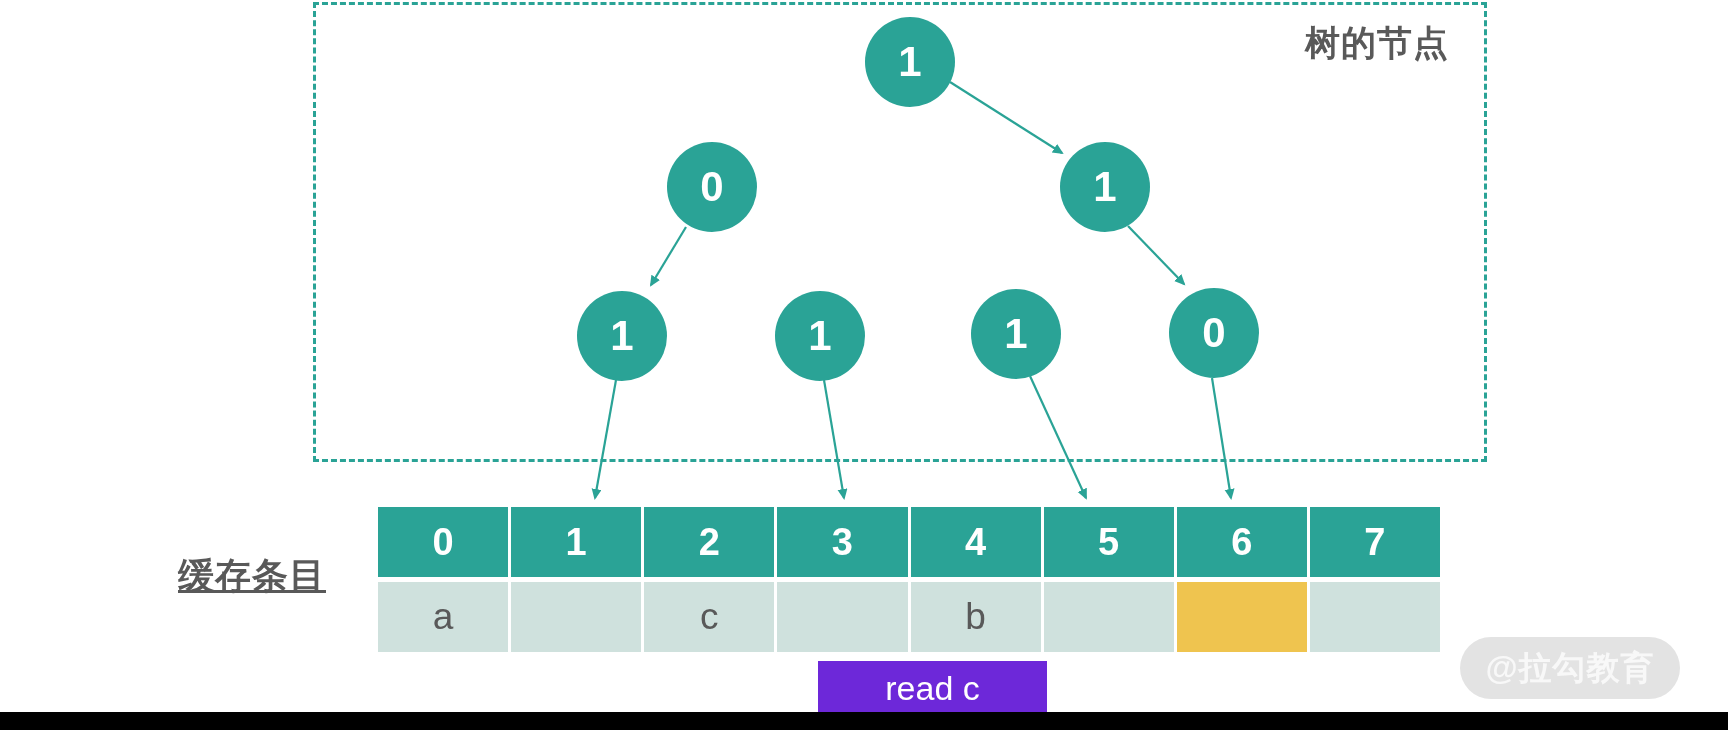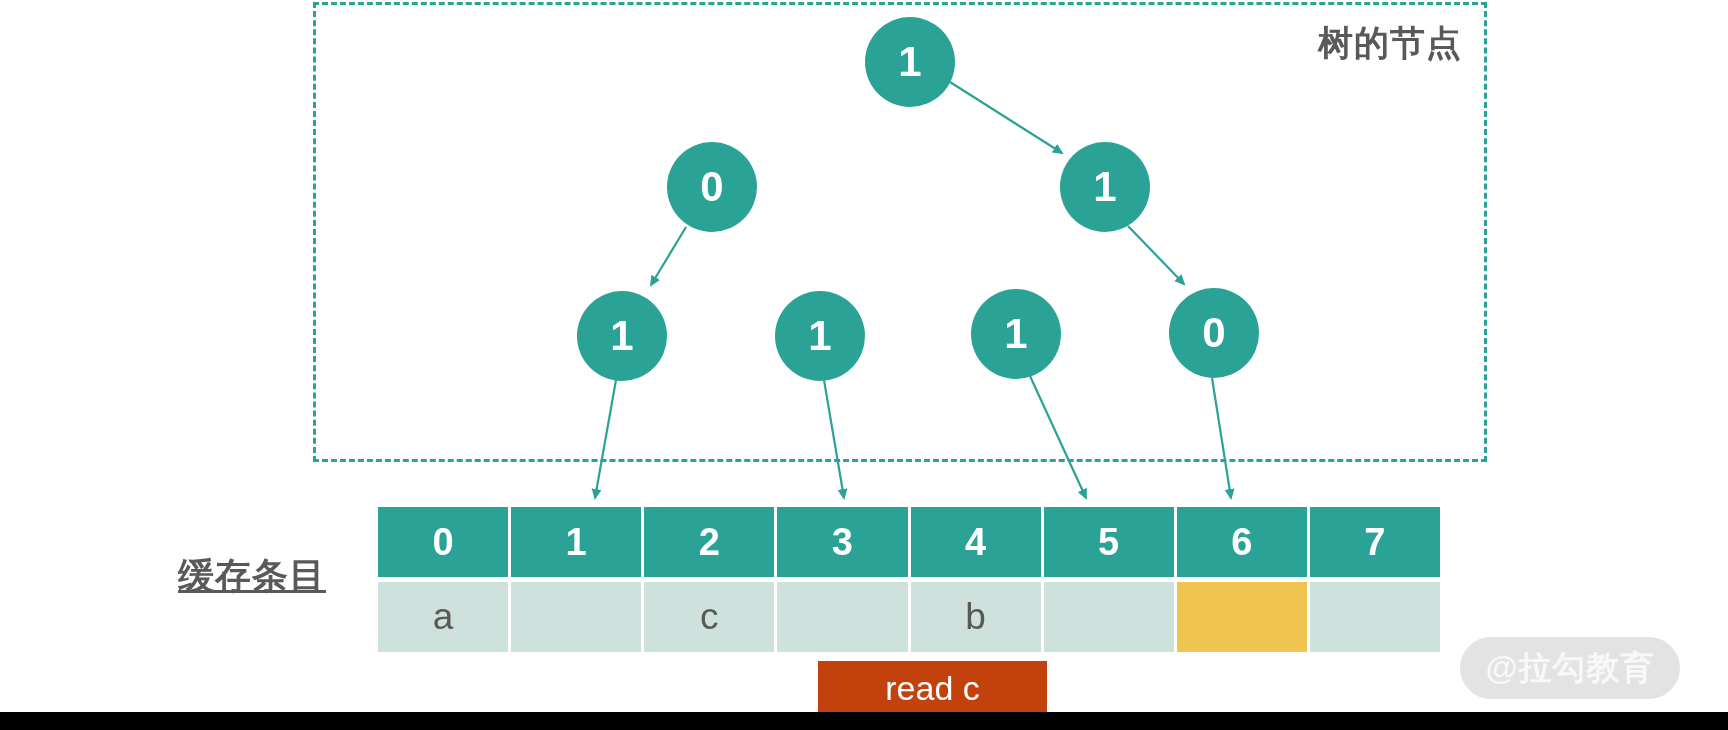--- a/index.html
+++ b/index.html
@@ -7,21 +7,21 @@
     position:relative;width:1728px;height:730px;overflow:hidden;background:#ffffff;
     font-family:"Liberation Sans","DejaVu Sans",sans-serif;
   }
   
   .tree-box{
     position:absolute;left:313px;top:2px;width:1174px;height:460px;
     border:3px dashed #2aa396;box-sizing:border-box;background:transparent;
   }
   .tree-box-label{
     position:absolute;left:1305px;top:20px;width:170px;height:46px;
-    font-size:35px;font-weight:600;color:#595959;letter-spacing:1px;text-align:center;
+    font-size:35px;font-weight:600;color:#595959;letter-spacing:1px;
   }
   
   .node{
     position:absolute;width:90px;height:90px;border-radius:50%;
     background:#2aa396;color:#ffffff;font-size:42px;font-weight:700;
     display:flex;align-items:center;justify-content:center;line-height:1;
   }
   
   #edges{position:absolute;left:0;top:0;width:1728px;height:730px;pointer-events:none;}
   
@@ -38,21 +38,21 @@
     background:#cfe1dd;color:#595959;height:70px;font-size:37px;font-weight:500;
     display:flex;align-items:center;justify-content:center;
   }
   .cache-val.highlight{background:#efc44f;}
   .cache-label{
     position:absolute;left:178px;top:552px;width:170px;height:44px;
     font-size:36px;font-weight:600;color:#595959;letter-spacing:1px;text-decoration:underline;
   }
   .action-btn{
     position:absolute;left:818px;top:661px;width:229px;height:55px;
-    background:#c2410c;color:#ffffff;font-size:34px;font-weight:500;
+    background:#6d28d9;color:#ffffff;font-size:34px;font-weight:500;
     display:flex;align-items:center;justify-content:center;border:none;
   }
   .watermark{
     position:absolute;left:1460px;top:637px;width:220px;height:62px;
     background:#e3e3e3;border-radius:31px;color:#f8f8f8;
     font-size:33px;font-weight:600;letter-spacing:1px;
     display:flex;align-items:center;justify-content:center;
   }
   .bottom-bar{
     position:absolute;left:0;bottom:0;width:1728px;height:18px;background:#000000;

